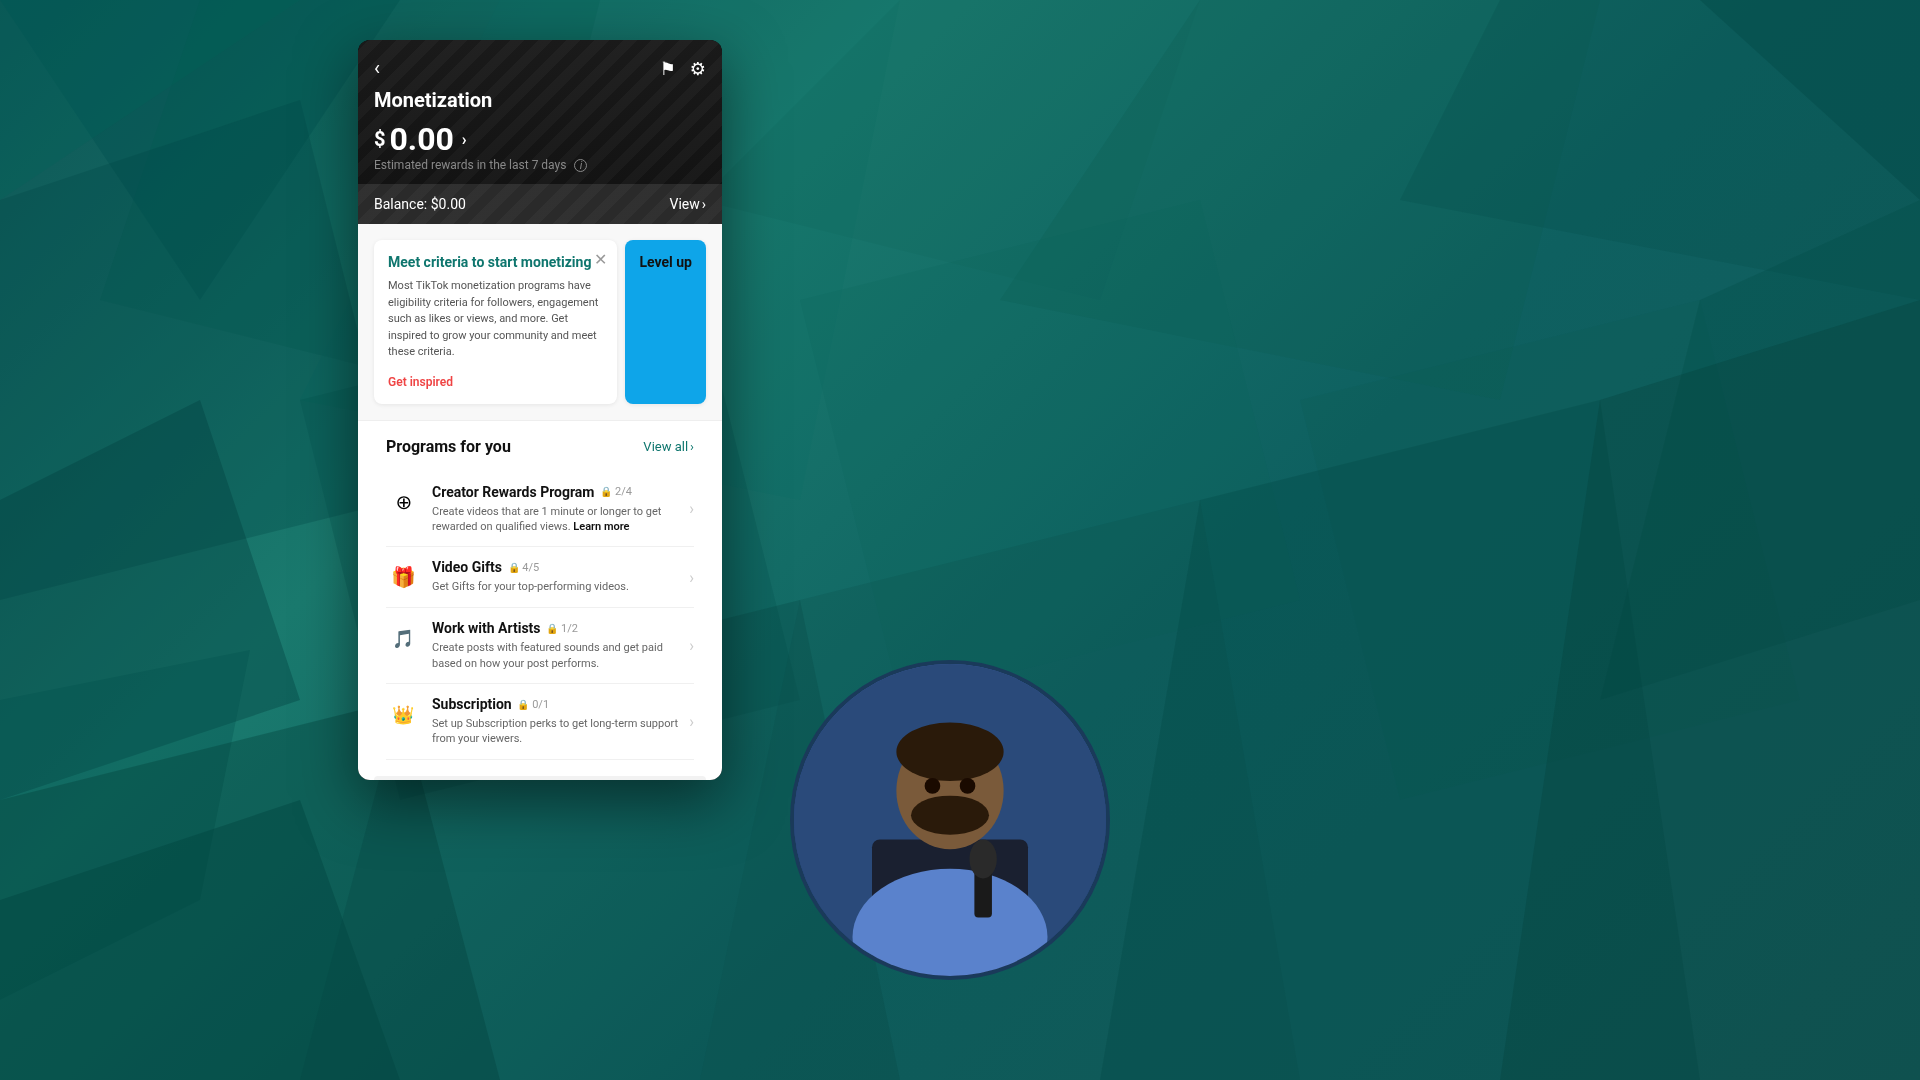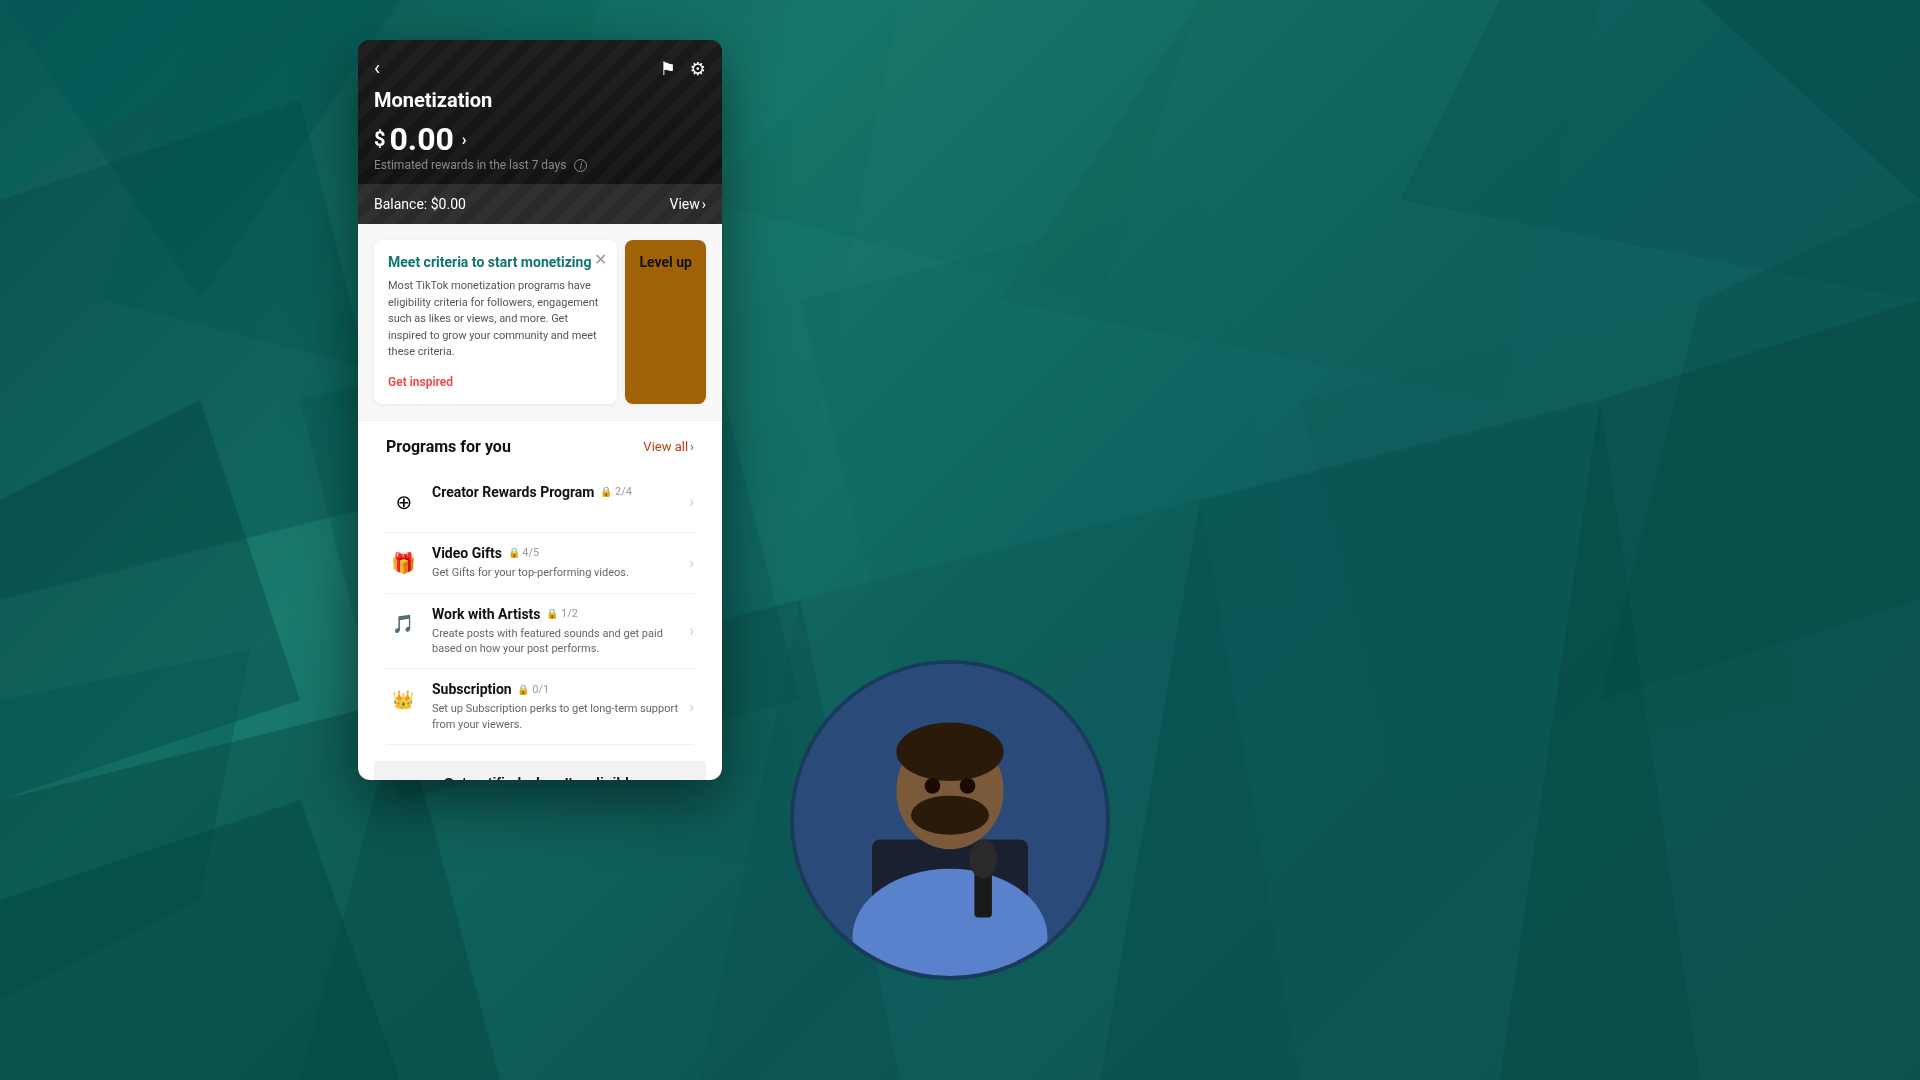--- a/index.html
+++ b/index.html
@@ -225,21 +225,21 @@
     .banner-close {
       position: absolute;
       top: 10px;
       right: 10px;
       color: #999;
       cursor: pointer;
       font-size: 16px;
     }
 
     .banner-card-second {
-      background: #a16207;
+      background: #0ea5e9;
       border-radius: 8px;
       padding: 14px;
       min-width: 80px;
       display: flex;
       align-items: flex-start;
       box-shadow: 0 1px 4px rgba(0,0,0,0.08);
       margin-left: 8px;
     }
 
     .banner-card-second-title {
@@ -261,21 +261,21 @@
       margin-bottom: 16px;
     }
 
     .section-title {
       font-size: 16px;
       font-weight: 700;
       color: #111;
     }
 
     .view-all-link {
-      color: #c2410c;
+      color: #0f766e;
       font-size: 13px;
       cursor: pointer;
       display: flex;
       align-items: center;
       gap: 2px;
     }
 
     
     .program-item {
       display: flex;
@@ -484,20 +484,24 @@
       <div class="program-item">
         <div class="program-icon">⊕</div>
         <div class="program-info">
           <div class="program-title-row">
             <span class="program-name">Creator Rewards Program</span>
             <span class="program-badge">
               <span class="lock-icon">🔒</span>
               <span>2/4</span>
             </span>
           </div>
+          <div class="program-desc">
+            <span>Create videos that are 1 minute or longer to get rewarded on qualified views.</span>
+            <span class="learn-more"> <span>Learn more</span></span>
+          </div>
         </div>
         <span class="program-chevron">›</span>
       </div>
 
       <div class="program-item">
         <div class="program-icon">🎁</div>
         <div class="program-info">
           <div class="program-title-row">
             <span class="program-name">Video Gifts</span>
             <span class="program-badge">

